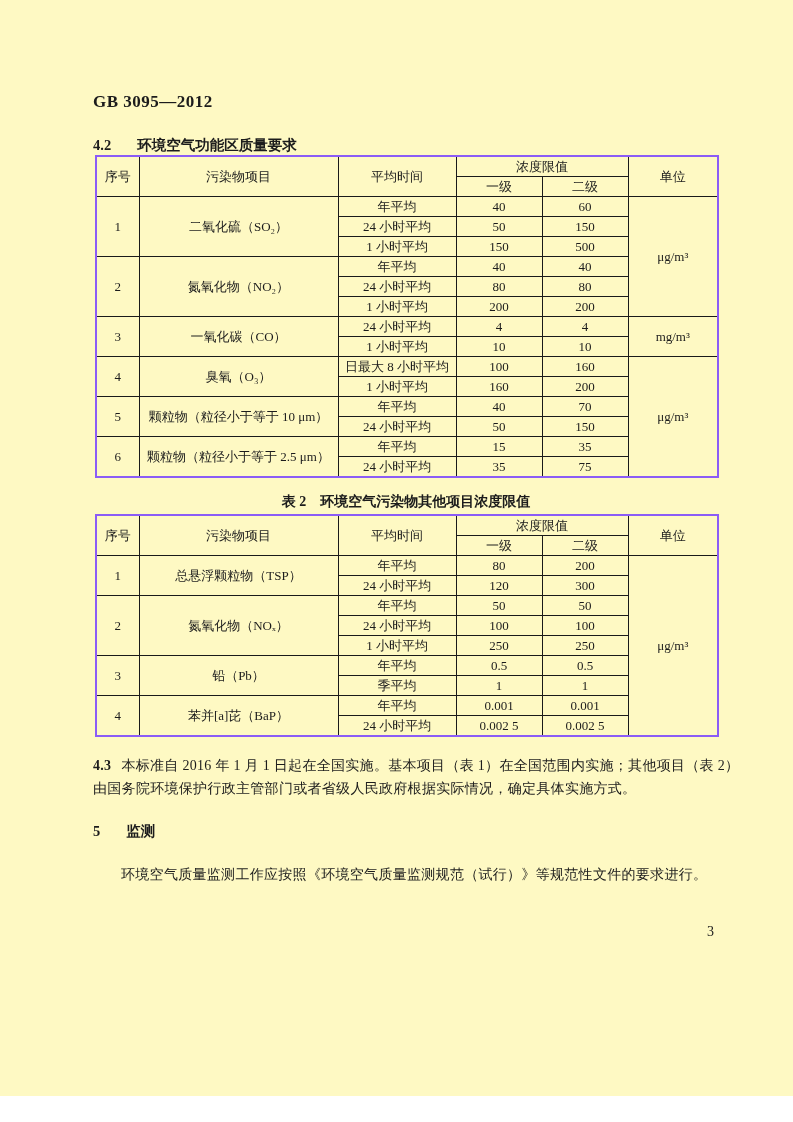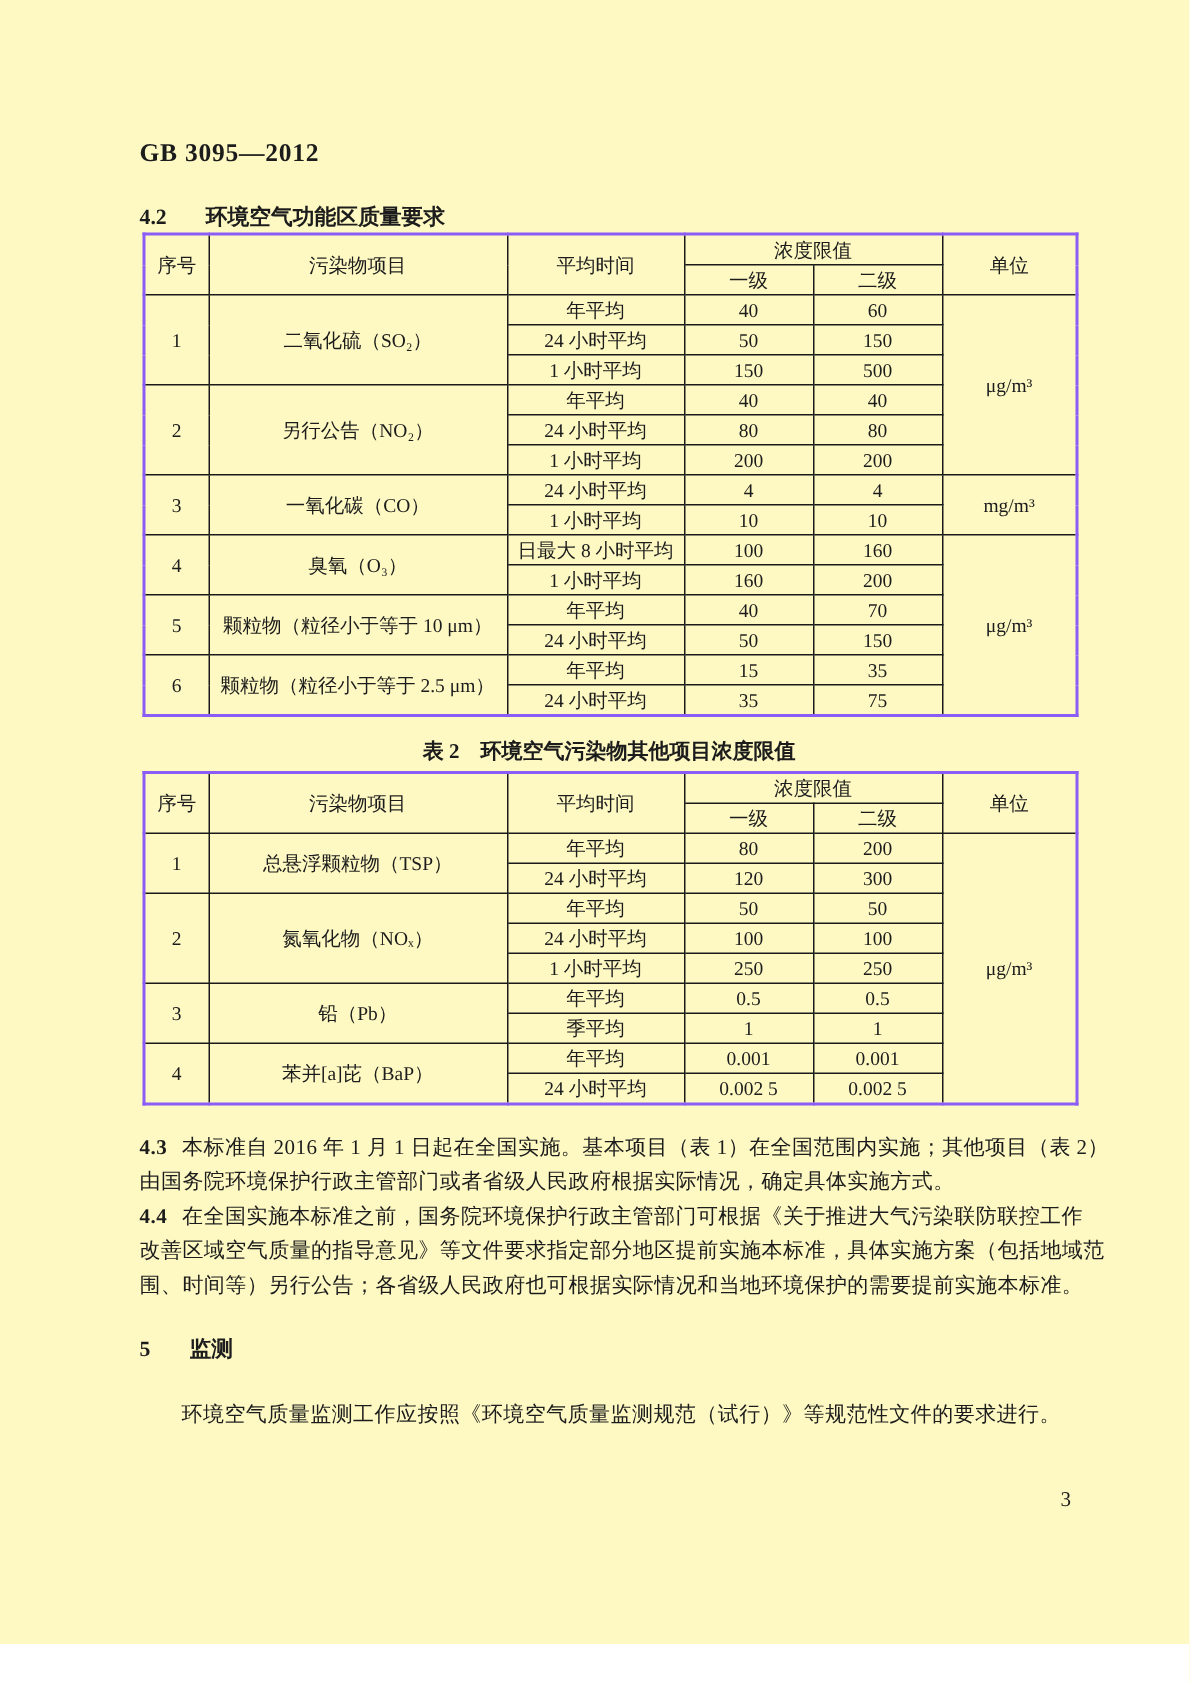--- a/index.html
+++ b/index.html
@@ -134,21 +134,21 @@
               <td>50</td>
               <td>150</td>
             </tr>
             <tr>
               <td>1 小时平均</td>
               <td>150</td>
               <td>500</td>
             </tr>
             <tr>
               <td rowspan="3">2</td>
-              <td rowspan="3">另行公告（NO₂）</td>
+              <td rowspan="3">氮氧化物（NO₂）</td>
               <td>年平均</td>
               <td>40</td>
               <td>40</td>
             </tr>
             <tr>
               <td>24 小时平均</td>
               <td>80</td>
               <td>80</td>
             </tr>
             <tr>
@@ -290,25 +290,20 @@
               <td>0.002 5</td>
             </tr>
           </tbody>
         </table>
     </div>
 
     <div class="para sec43">
         <div class="line"><span class="clause-num">4.3</span>本标准自 2016 年 1 月 1 日起在全国实施。基本项目（表 1）在全国范围内实施；其他项目（表 2）</div>
         <div class="line">由国务院环境保护行政主管部门或者省级人民政府根据实际情况，确定具体实施方式。</div>
       </div>
-    <div class="para" style="line-height:23px">
-        <div class="line"><span class="clause-num">4.4</span>在全国实施本标准之前，国务院环境保护行政主管部门可根据《关于推进大气污染联防联控工作</div>
-        <div class="line">改善区域空气质量的指导意见》等文件要求指定部分地区提前实施本标准，具体实施方案（包括地域范</div>
-        <div class="line">围、时间等）另行公告；各省级人民政府也可根据实际情况和当地环境保护的需要提前实施本标准。</div>
-      </div>
 
     <div class="clause-heading sec5-heading">
       <span class="clause-num">5</span><span>监测</span>
     </div>
 
     <div class="para sec5-para">
       <div class="line indent">环境空气质量监测工作应按照《环境空气质量监测规范（试行）》等规范性文件的要求进行。</div>
     </div>
 
     <div class="page-number">3</div>

